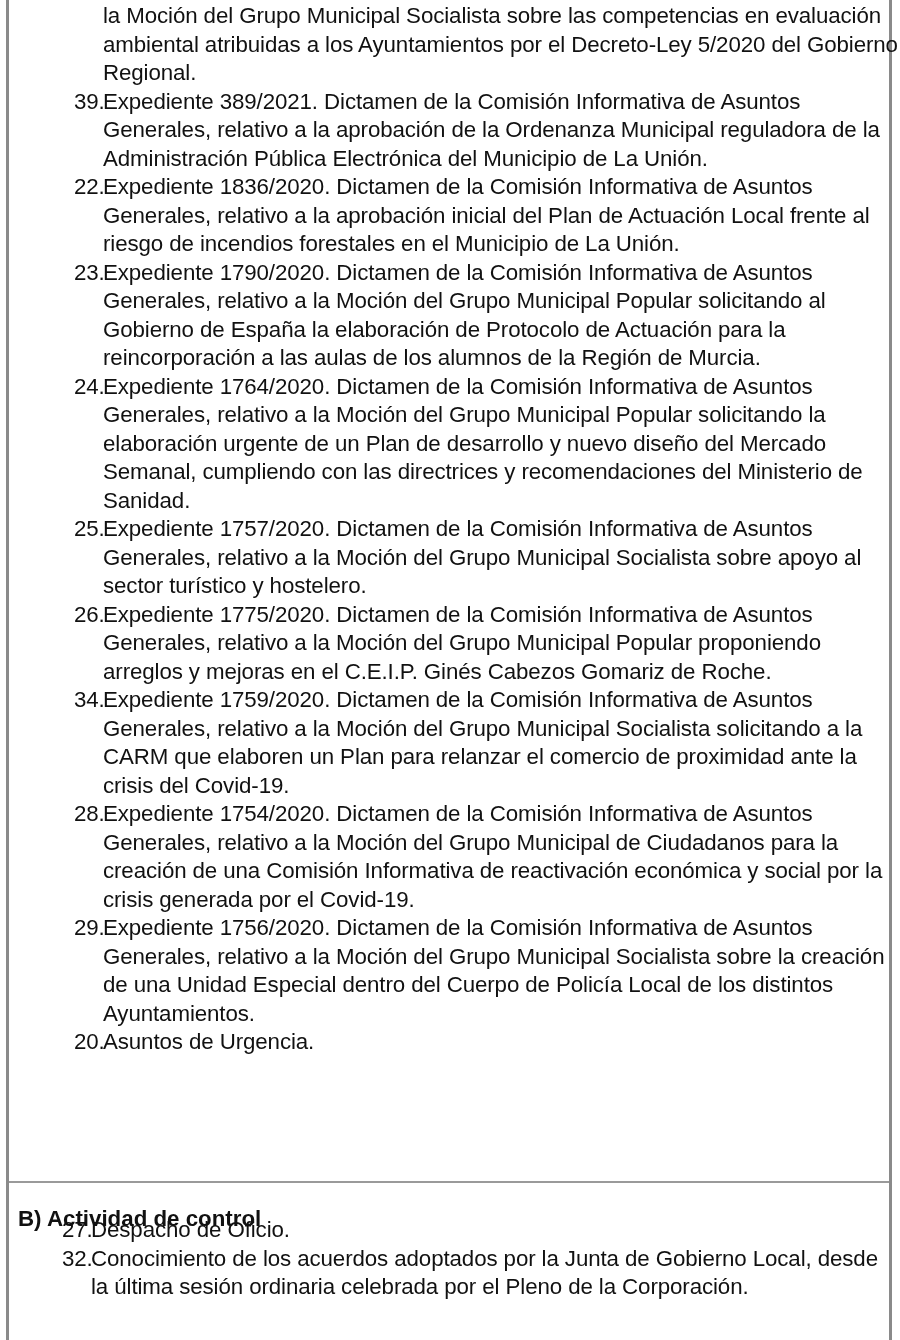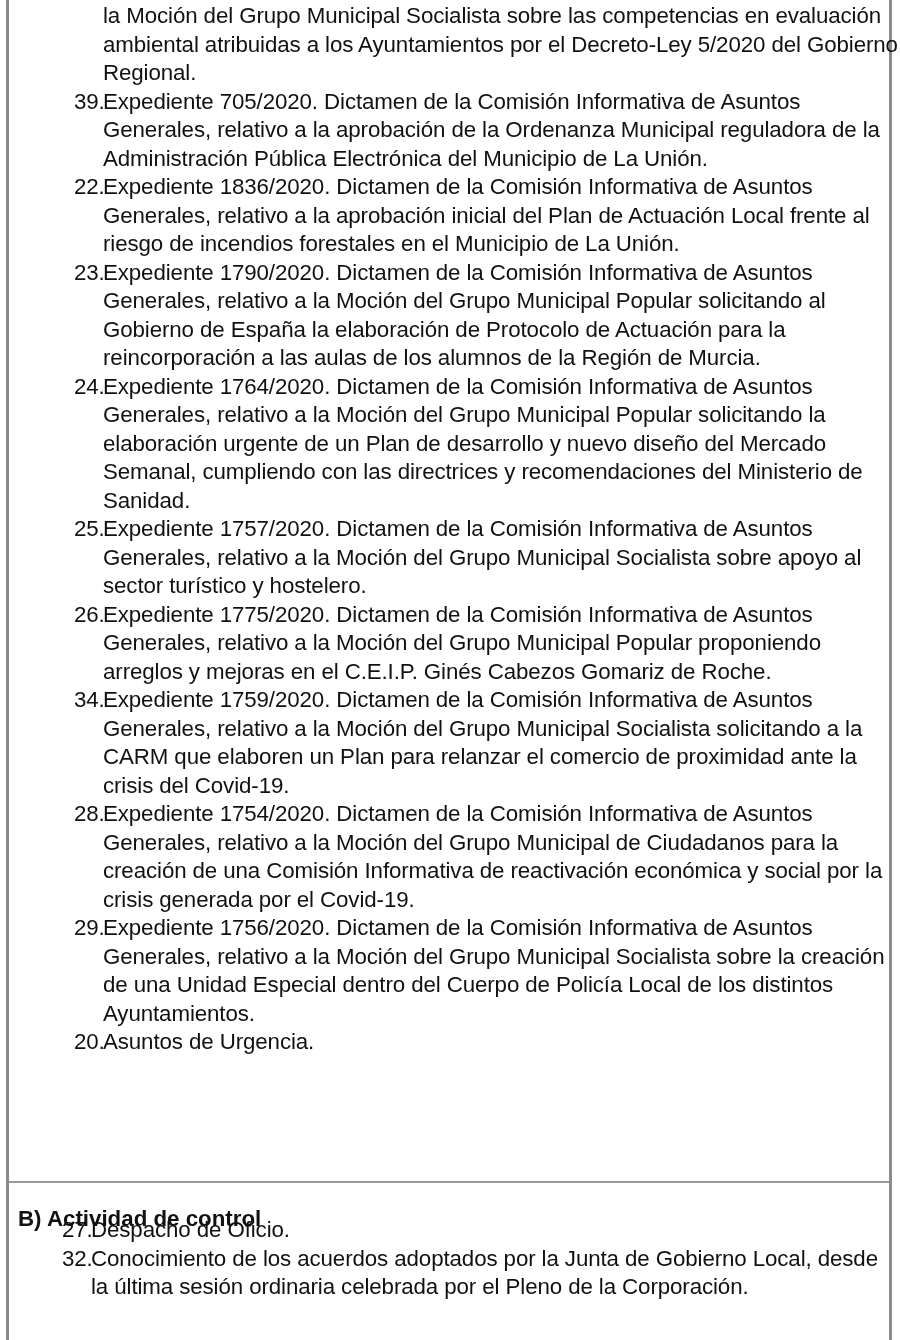--- a/index.html
+++ b/index.html
@@ -83,21 +83,21 @@
 <body>
 
 <div class="frame">
   <div class="section-a">
     <ul class="list">
       <li class="item">
         <span>la Moción del Grupo Municipal Socialista sobre las competencias en evaluación ambiental atribuidas a los Ayuntamientos por el Decreto-Ley 5/2020 del Gobierno Regional.</span>
       </li>
       <li class="item">
         <span class="num">39.</span>
-        <span>Expediente 705/2020. Dictamen de la Comisión Informativa de Asuntos Generales, relativo a la aprobación de la Ordenanza Municipal reguladora de la Administración Pública Electrónica del Municipio de La Unión.</span>
+        <span>Expediente 389/2021. Dictamen de la Comisión Informativa de Asuntos Generales, relativo a la aprobación de la Ordenanza Municipal reguladora de la Administración Pública Electrónica del Municipio de La Unión.</span>
       </li>
       <li class="item">
         <span class="num">22.</span>
         <span>Expediente 1836/2020. Dictamen de la Comisión Informativa de Asuntos Generales, relativo a la aprobación inicial del Plan de Actuación Local frente al riesgo de incendios forestales en el Municipio de La Unión.</span>
       </li>
       <li class="item">
         <span class="num">23.</span>
         <span>Expediente 1790/2020. Dictamen de la Comisión Informativa de Asuntos Generales, relativo a la Moción del Grupo Municipal Popular solicitando al Gobierno de España la elaboración de Protocolo de Actuación para la reincorporación a las aulas de los alumnos de la Región de Murcia.</span>
       </li>
       <li class="item">

